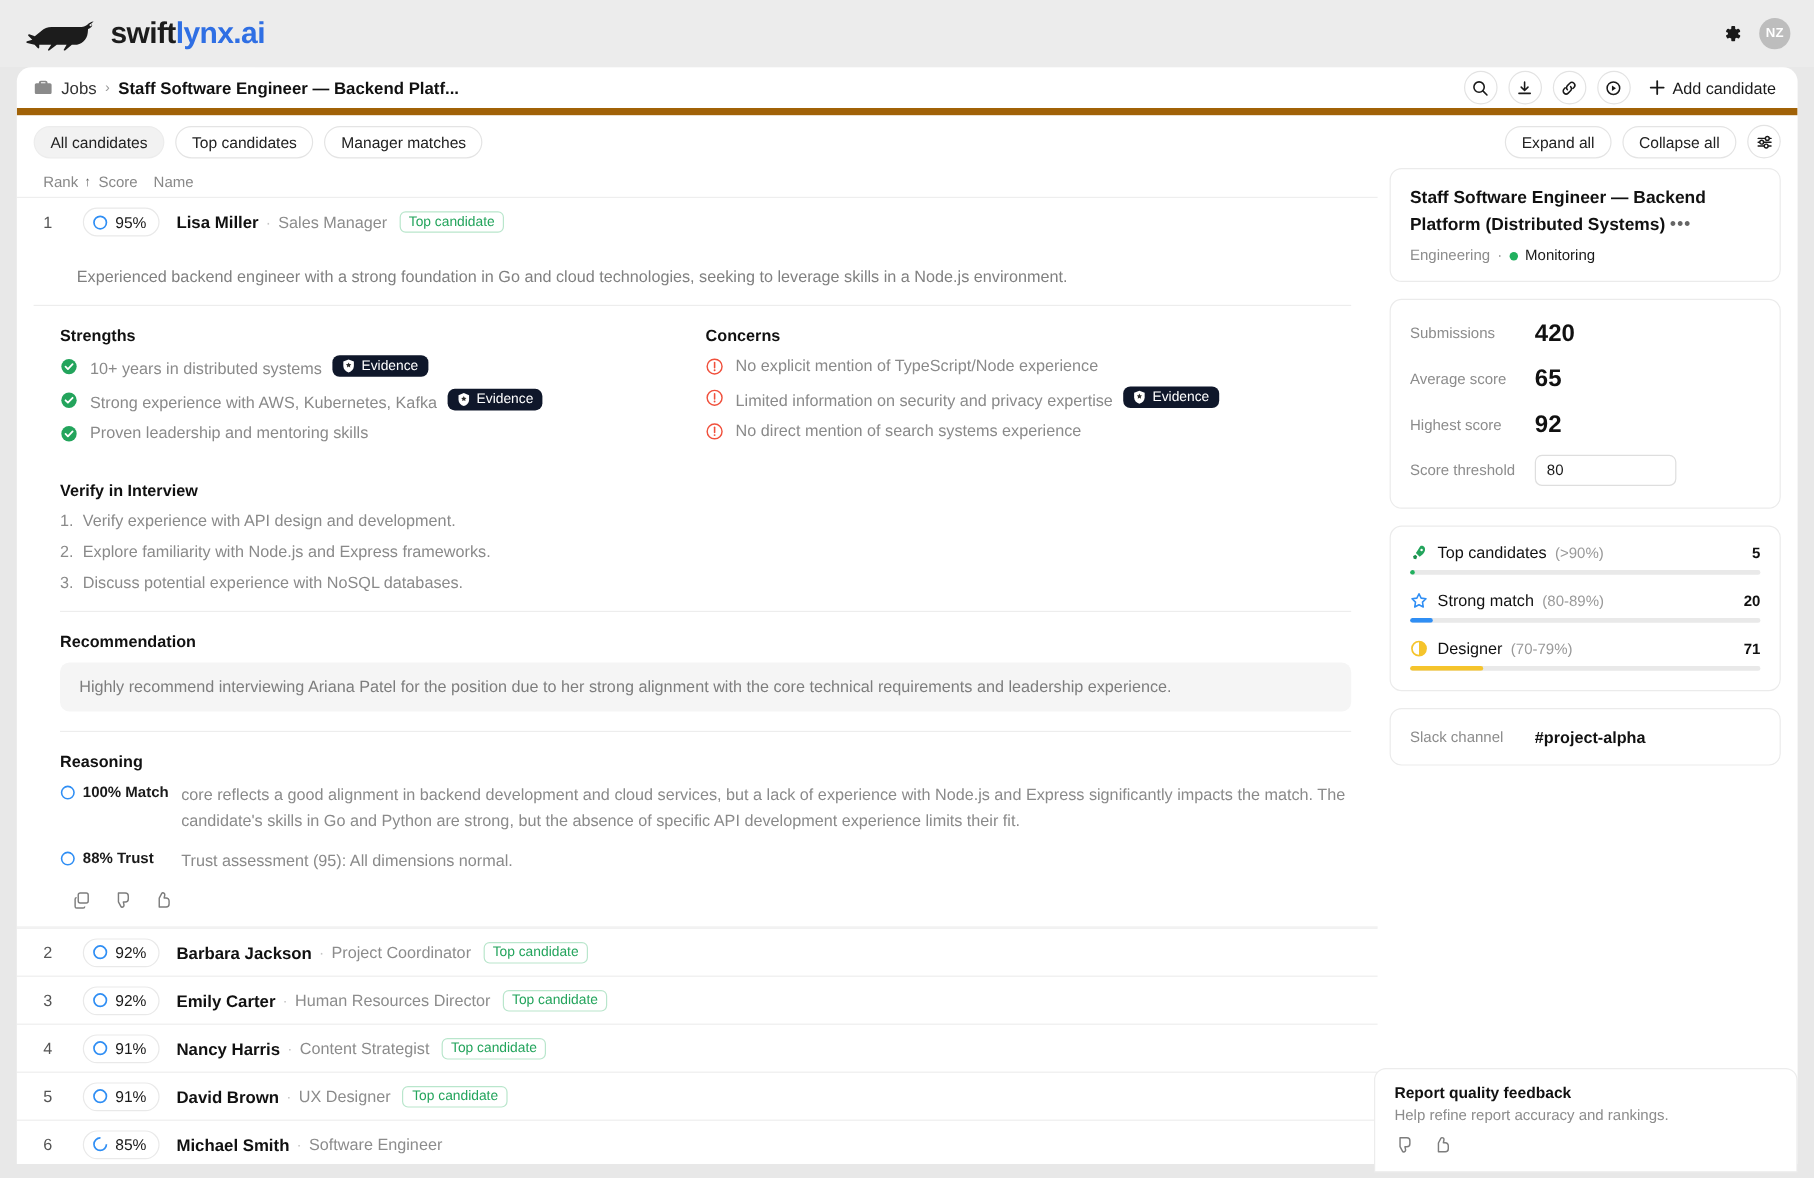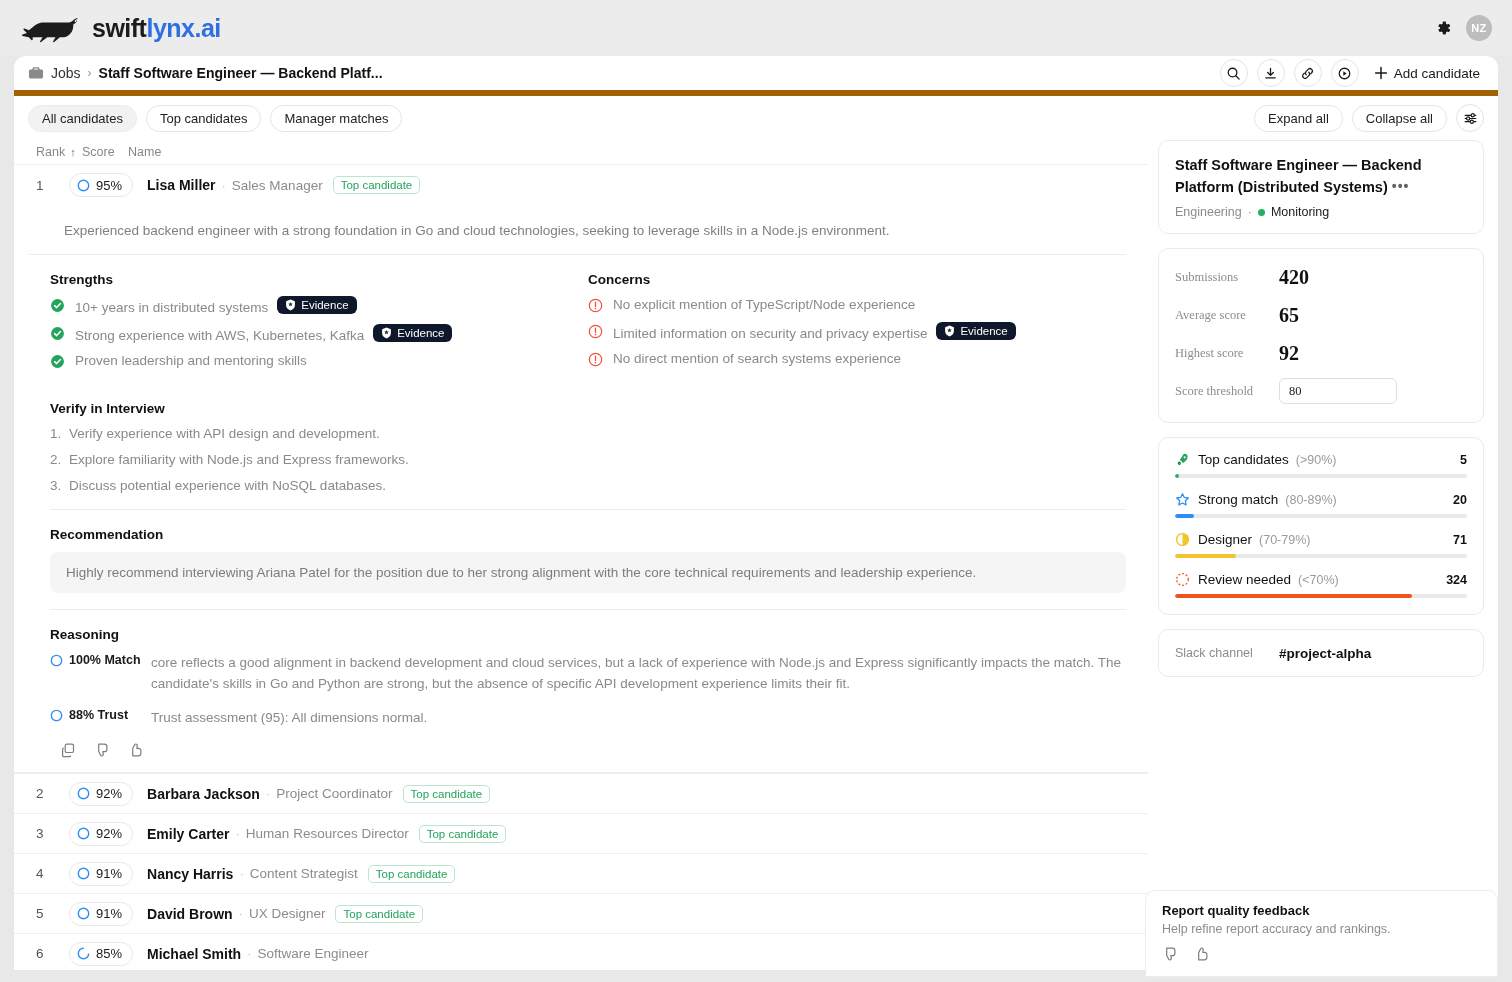--- a/index.html
+++ b/index.html
@@ -157,21 +157,21 @@
   .card { border: 1px solid #ebebeb; border-radius: 10px; background: #fff; margin-bottom: 14px; }
   .card-job { padding: 14px 16px 14px; }
   .job-title {
     font-size: 14.5px; font-weight: bold; color: #111; line-height: 21px;
   }
   .dots-ic { display: inline-block; color: #666; font-size: 14px; letter-spacing: 1px; cursor: pointer; vertical-align: 1px; }
   .job-meta { font-size: 12.5px; color: #8c8c8c; margin-top: 7px; display: flex; align-items: center; gap: 6px; }
   .green-dot { width: 7px; height: 7px; border-radius: 50%; background: #21b05e; display: inline-block; }
   .job-status { color: #1a1a1a; }
 
-  .stat-row { display: flex; align-items: center; padding: 0 16px; height: 38px; font-family: Liberation Serif, serif; }
+  .stat-row { display: flex; align-items: center; padding: 0 16px; height: 38px; }
   .stat-label { width: 104px; font-size: 12.5px; color: #8c8c8c; flex: 0 0 auto; }
   .stat-value { font-size: 20px; font-weight: bold; color: #111; }
   .card-stats { padding: 9px 0 12px; }
   .thr-input {
     width: 118px; height: 26px; border: 1px solid #dedede; border-radius: 6px;
     padding: 0 9px; font-size: 12.5px; color: #1a1a1a; font-family: inherit; background:#fff;
   }
 
   .card-break { padding: 14px 16px 16px; }
   .bk { margin-bottom: 14px; }
@@ -588,33 +588,20 @@
               <path d="M8 1.7a6.3 6.3 0 010 12.6z" fill="#f5c42c"></path>
             </svg>
             <span class="bk-label">Designer</span>
             <span class="bk-range">(70-79%)</span>
             <span class="bk-count">71</span>
           </div>
           <div class="bar">
               <i style="width:21%;background:#f5c42c"></i>
             </div>
         </div>
-        <div class="bk">
-          <div class="bk-top">
-            <svg class="bk-ic" viewBox="0 0 16 16">
-              <circle cx="8" cy="8" r="6.2" fill="none" stroke="#f4511e" stroke-width="1.4" stroke-dasharray="2 2"></circle>
-            </svg>
-            <span class="bk-label">Review needed</span>
-            <span class="bk-range">(&lt;70%)</span>
-            <span class="bk-count">324</span>
-          </div>
-          <div class="bar">
-              <i style="width:81%;background:#f4511e"></i>
-            </div>
-        </div>
       </div>
 
       <div class="card card-slack">
         <span class="slack-label">Slack channel</span>
         <span class="slack-value">#project-alpha</span>
       </div>
     </div>
   </div>
 </div>
 

